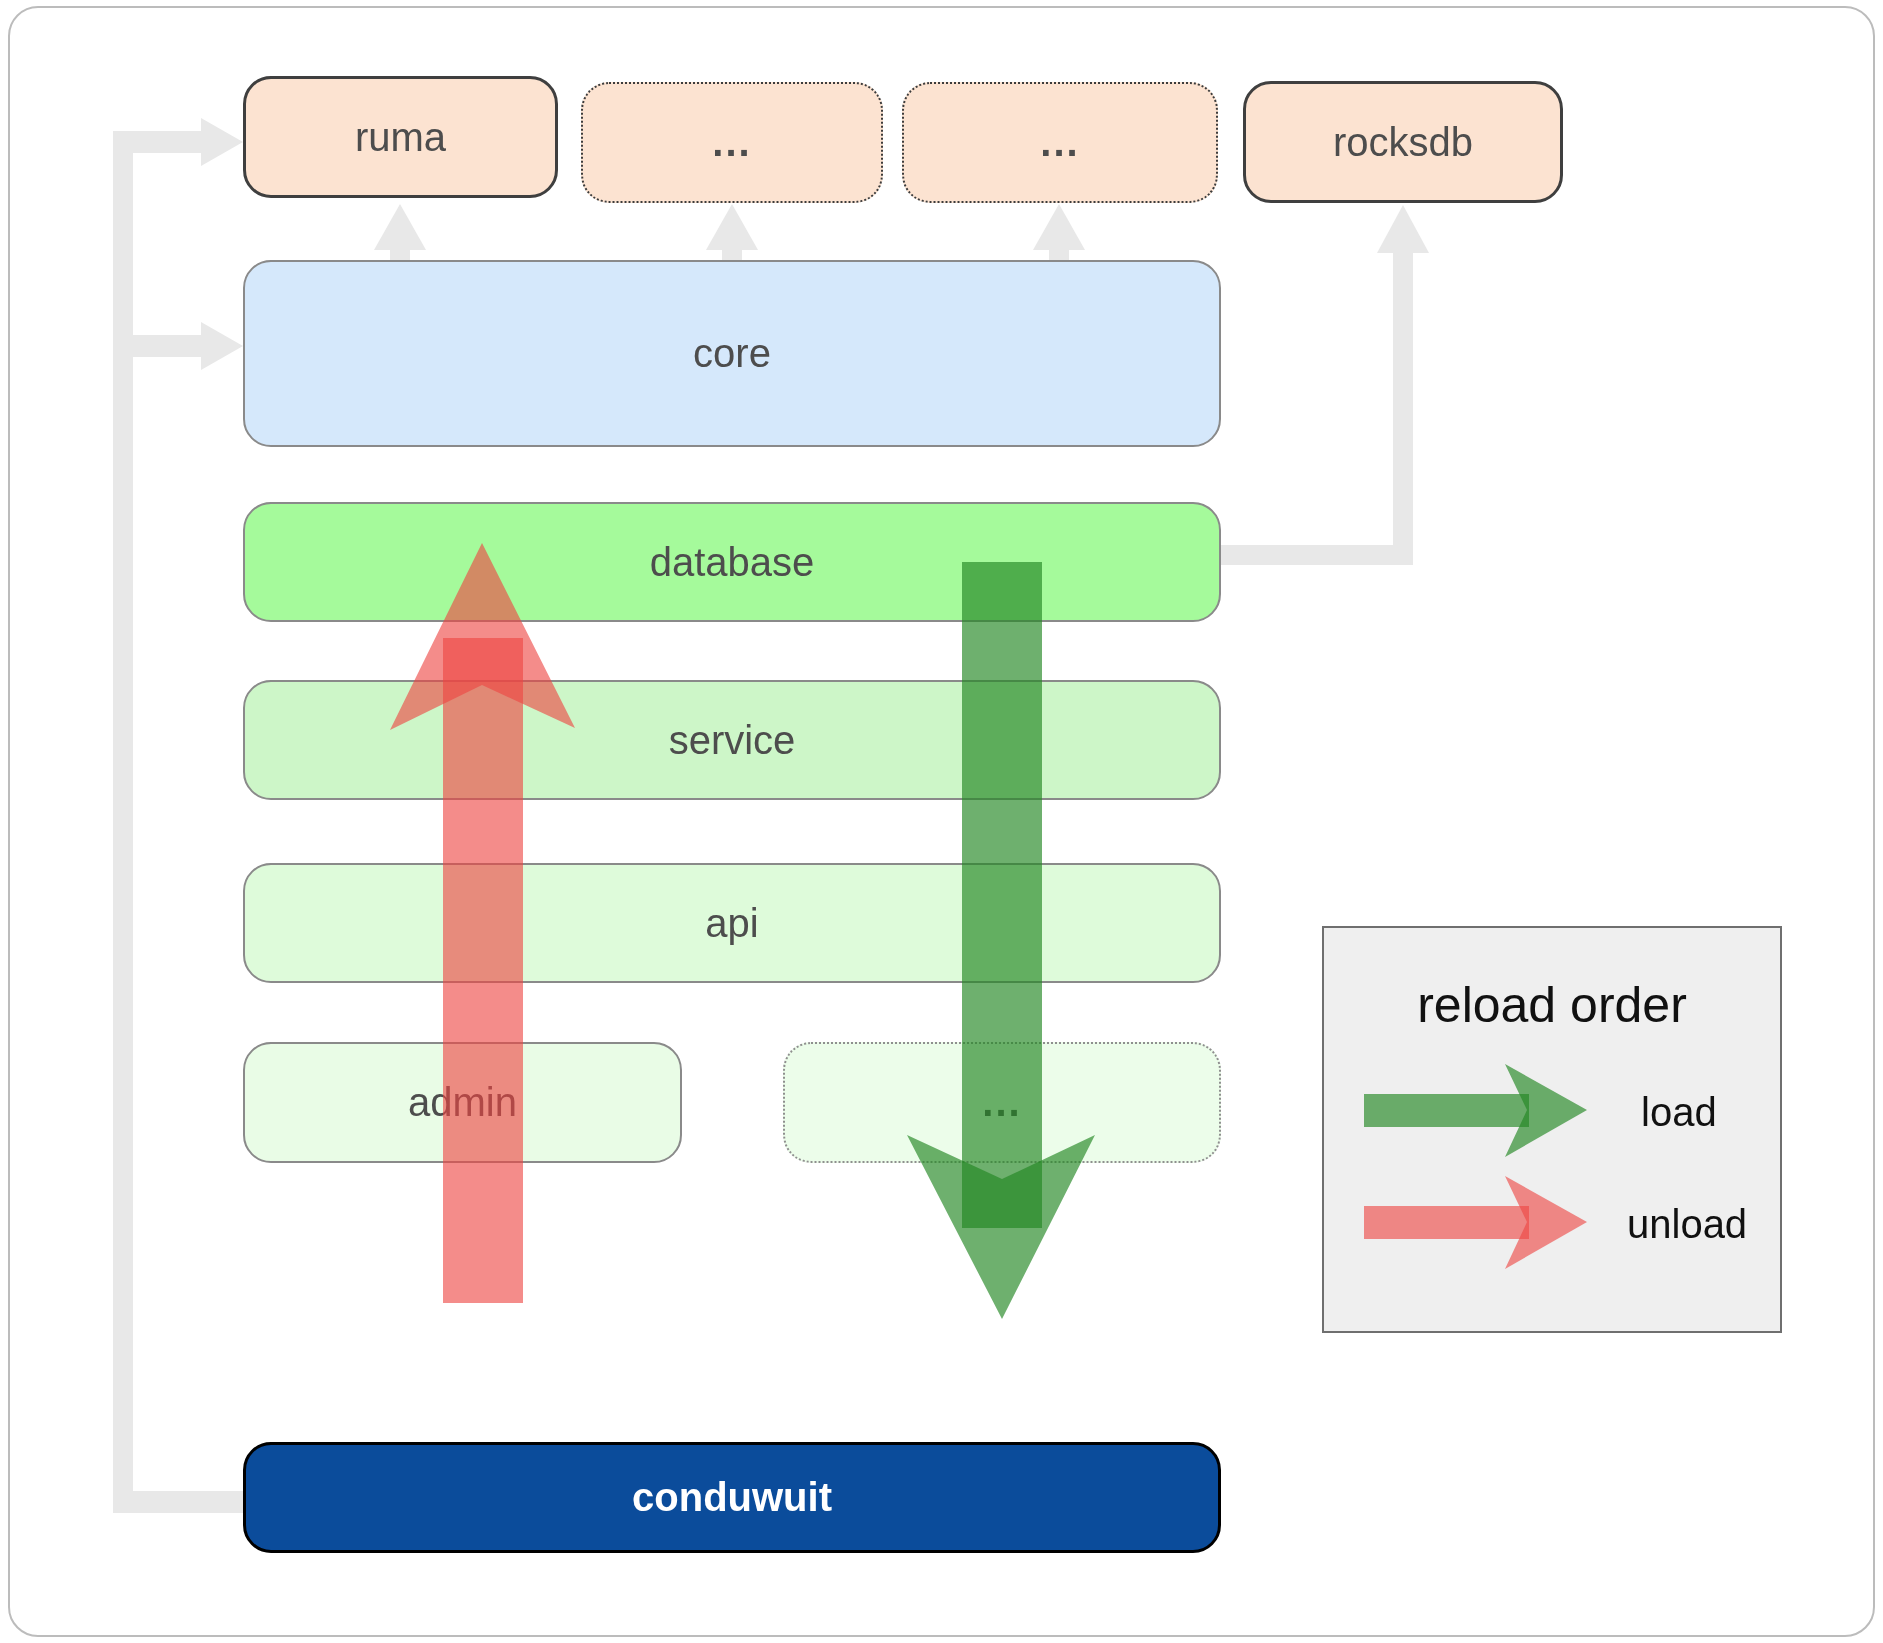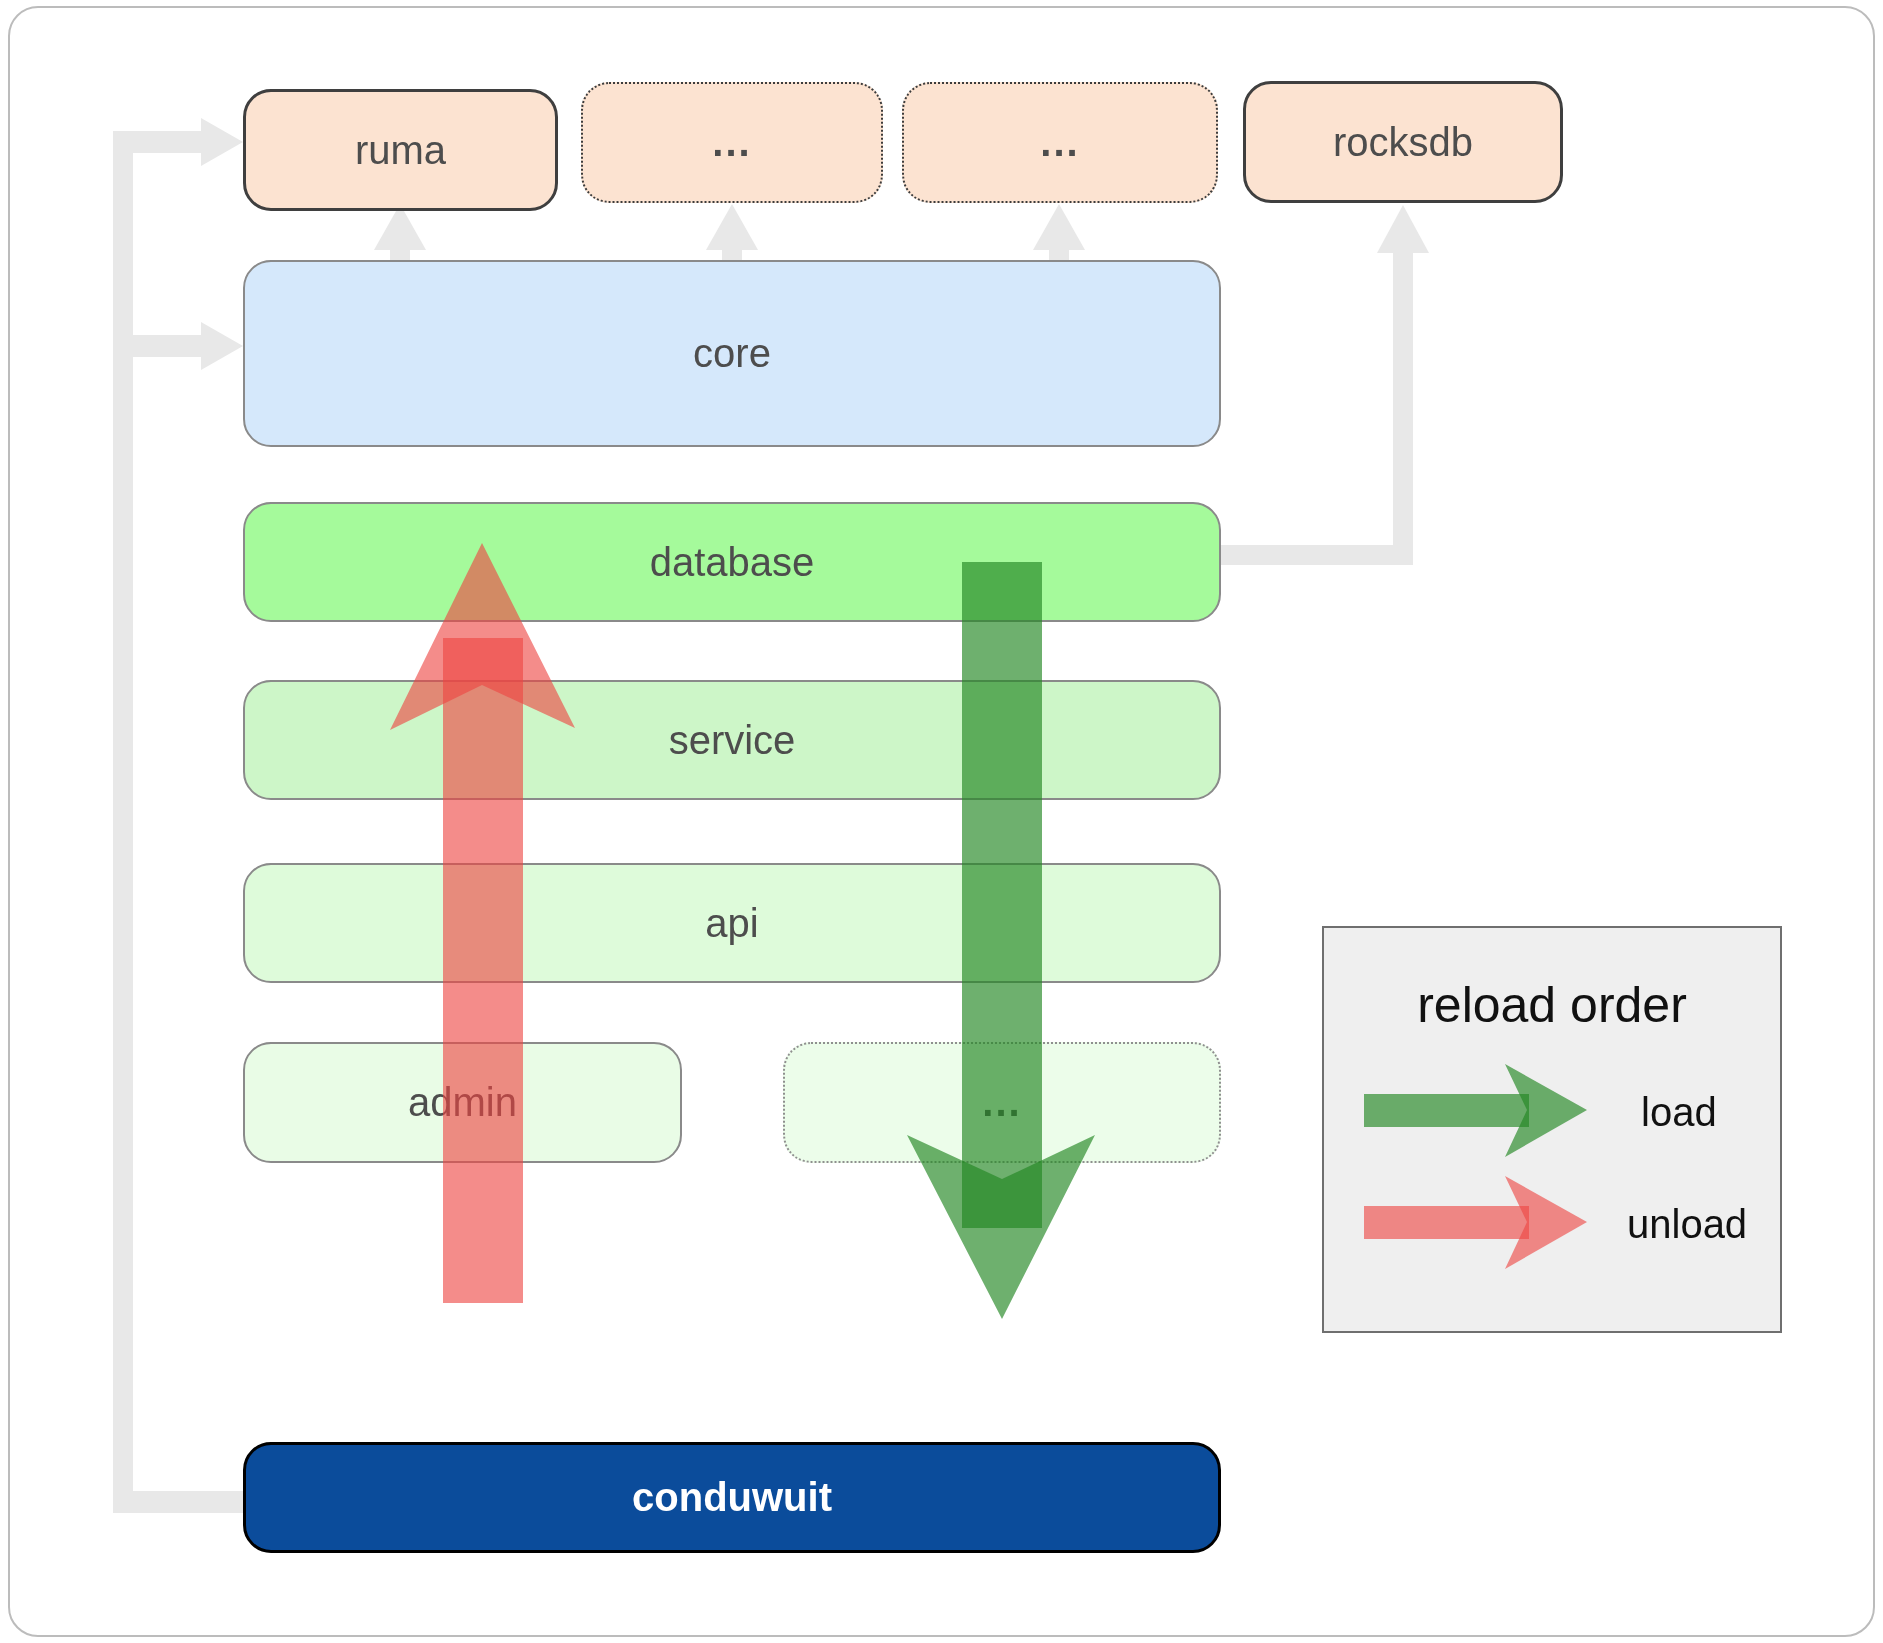--- a/index.html
+++ b/index.html
@@ -44,21 +44,21 @@
       <polygon points="732,204 706,250 758,250"></polygon>
       <rect x="1049" y="242" width="20" height="20"></rect>
       <polygon points="1059,204 1033,250 1085,250"></polygon>
 
       <rect x="1221" y="545" width="192" height="20"></rect>
       <rect x="1393" y="248" width="20" height="317"></rect>
       <polygon points="1403,205 1377,253 1429,253"></polygon>
     </g>
   </svg>
 
-  <div class="node peach solid-dark" style="left:243px;top:89px;width:315px;height:122px;">
+  <div class="node peach solid-dark" style="left:243px;top:76px;width:315px;height:122px;">
     <span>ruma</span>
   </div>
   <div class="node peach dotted-dark dots" style="left:581px;top:82px;width:302px;height:121px;">
     <span>...</span>
   </div>
   <div class="node peach dotted-dark dots" style="left:902px;top:82px;width:316px;height:121px;">
     <span>...</span>
   </div>
   <div class="node peach solid-dark" style="left:1243px;top:81px;width:320px;height:122px;">
     <span>rocksdb</span>

